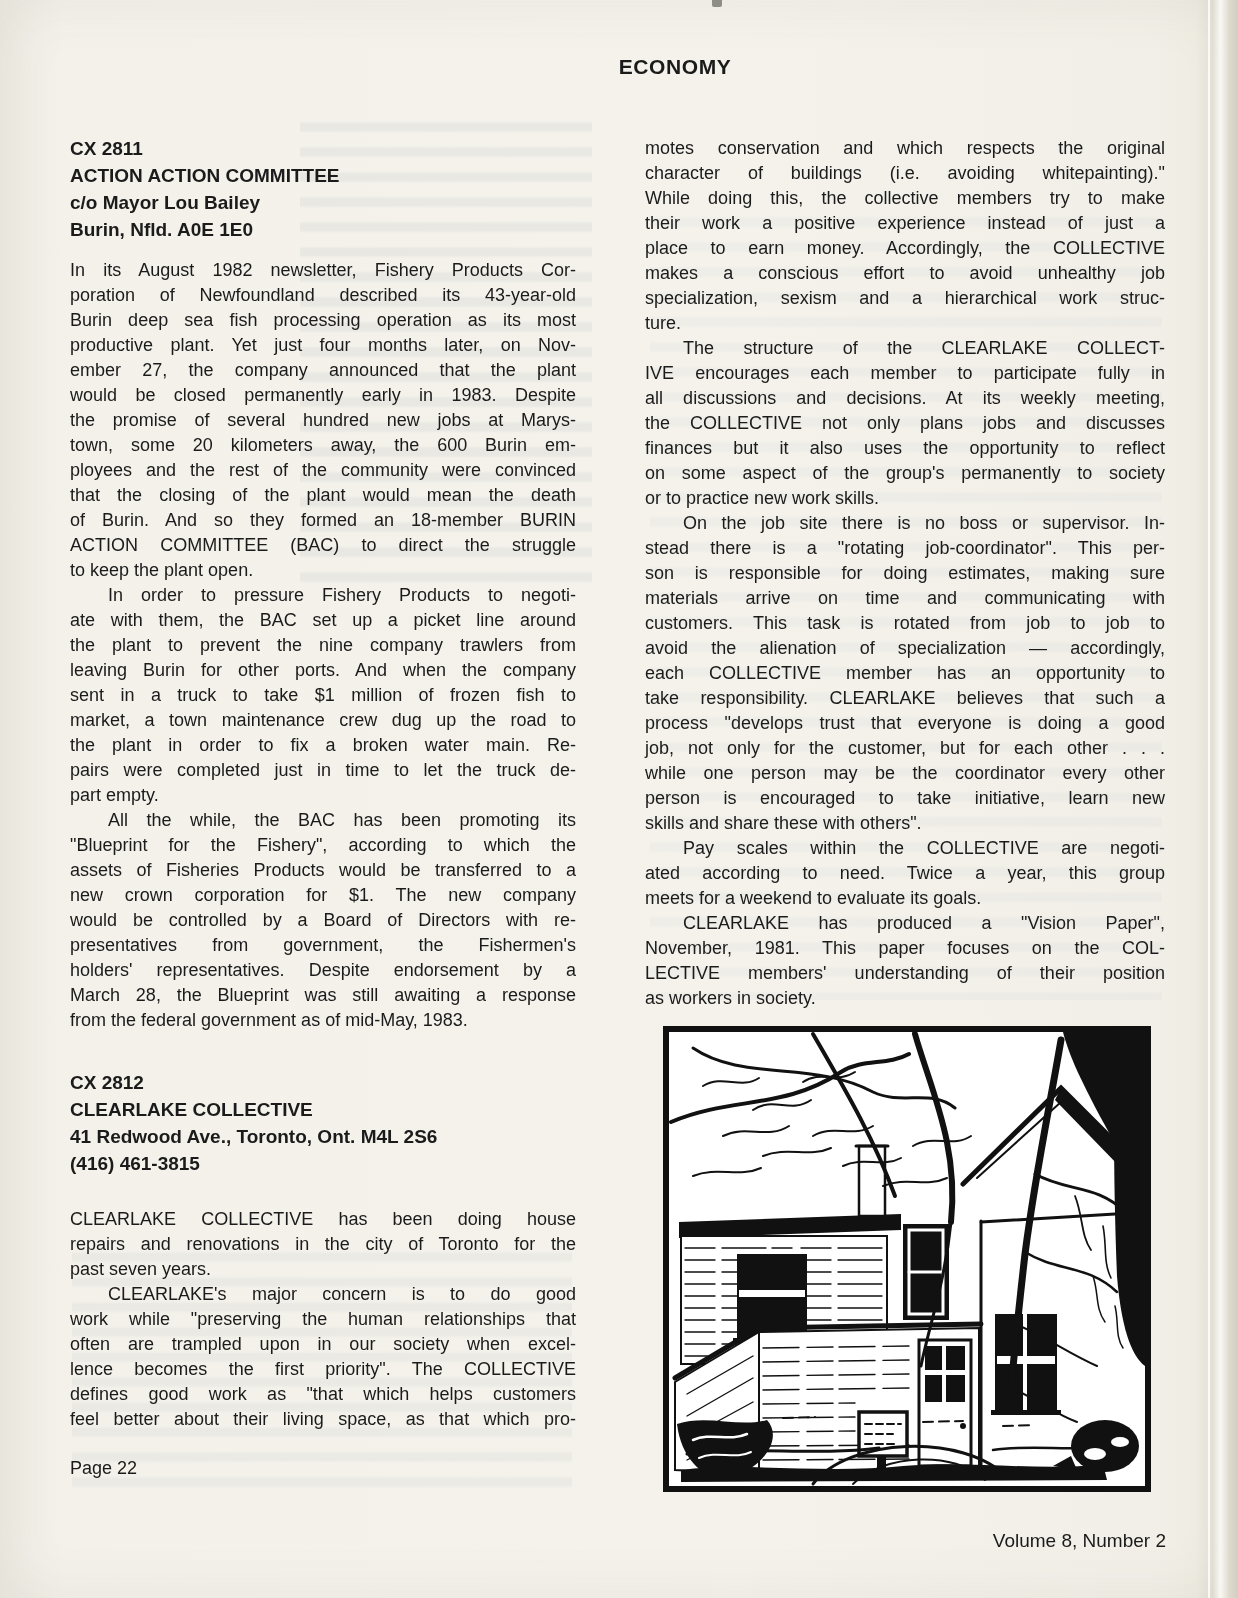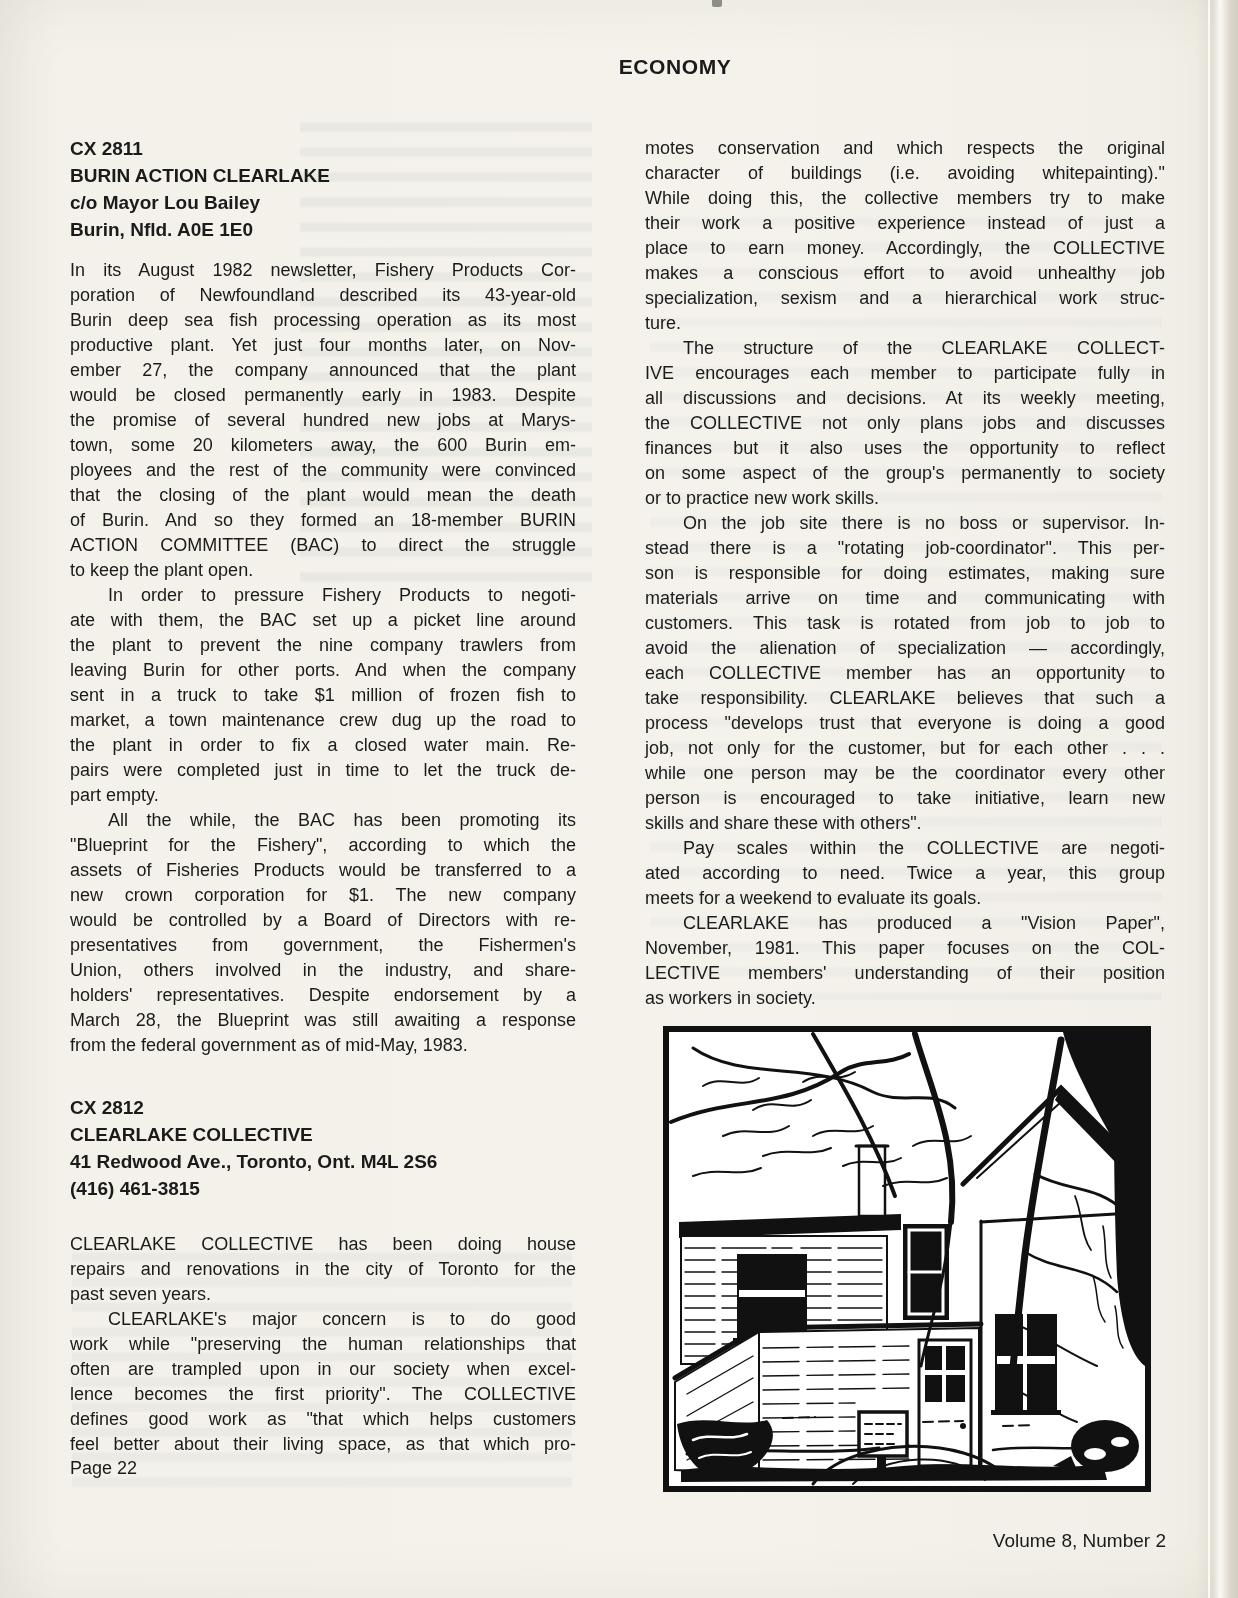--- a/index.html
+++ b/index.html
@@ -57,21 +57,21 @@
 
   <div class="ghost g1"></div>
   <div class="ghost g2"></div>
   <div class="ghost g3"></div>
 
   <div class="header-title">ECONOMY</div>
 
   <div class="col col-left">
       <div class="heading-block">
         <div class="h-line">CX 2811</div>
-        <div class="h-line">BURIN ACTION CLEARLAKE</div>
+        <div class="h-line">ACTION ACTION COMMITTEE</div>
         <div class="h-line">c/o Mayor Lou Bailey</div>
         <div class="h-line">Burin, Nfld. A0E 1E0</div>
       </div>
       <div class="para">
         <div class="line">In its August 1982 newsletter, Fishery Products Cor-</div>
         <div class="line">poration of Newfoundland described its 43-year-old</div>
         <div class="line">Burin deep sea fish processing operation as its most</div>
         <div class="line">productive plant. Yet just four months later, on Nov-</div>
         <div class="line">ember 27, the company announced that the plant</div>
         <div class="line">would be closed permanently early in 1983. Despite</div>
@@ -83,32 +83,31 @@
         <div class="line">ACTION COMMITTEE (BAC) to direct the struggle</div>
         <div class="line end">to keep the plant open.</div>
       </div>
       <div class="para">
         <div class="line indent">In order to pressure Fishery Products to negoti-</div>
         <div class="line">ate with them, the BAC set up a picket line around</div>
         <div class="line">the plant to prevent the nine company trawlers from</div>
         <div class="line">leaving Burin for other ports. And when the company</div>
         <div class="line">sent in a truck to take $1 million of frozen fish to</div>
         <div class="line">market, a town maintenance crew dug up the road to</div>
-        <div class="line">the plant in order to fix a closed water main. Re-</div>
+        <div class="line">the plant in order to fix a broken water main. Re-</div>
         <div class="line">pairs were completed just in time to let the truck de-</div>
         <div class="line end">part empty.</div>
       </div>
       <div class="para">
         <div class="line indent">All the while, the BAC has been promoting its</div>
         <div class="line">"Blueprint for the Fishery", according to which the</div>
         <div class="line">assets of Fisheries Products would be transferred to a</div>
         <div class="line">new crown corporation for $1. The new company</div>
         <div class="line">would be controlled by a Board of Directors with re-</div>
         <div class="line">presentatives from government, the Fishermen's</div>
-        <div class="line">Union, others involved in the industry, and share-</div>
         <div class="line">holders' representatives. Despite endorsement by a</div>
         <div class="line">March 28, the Blueprint was still awaiting a response</div>
         <div class="line end">from the federal government as of mid-May, 1983.</div>
       </div>
       <div class="heading-block">
         <div class="h-line">CX 2812</div>
         <div class="h-line">CLEARLAKE COLLECTIVE</div>
         <div class="h-line">41 Redwood Ave., Toronto, Ont. M4L 2S6</div>
         <div class="h-line">(416) 461-3815</div>
       </div>

